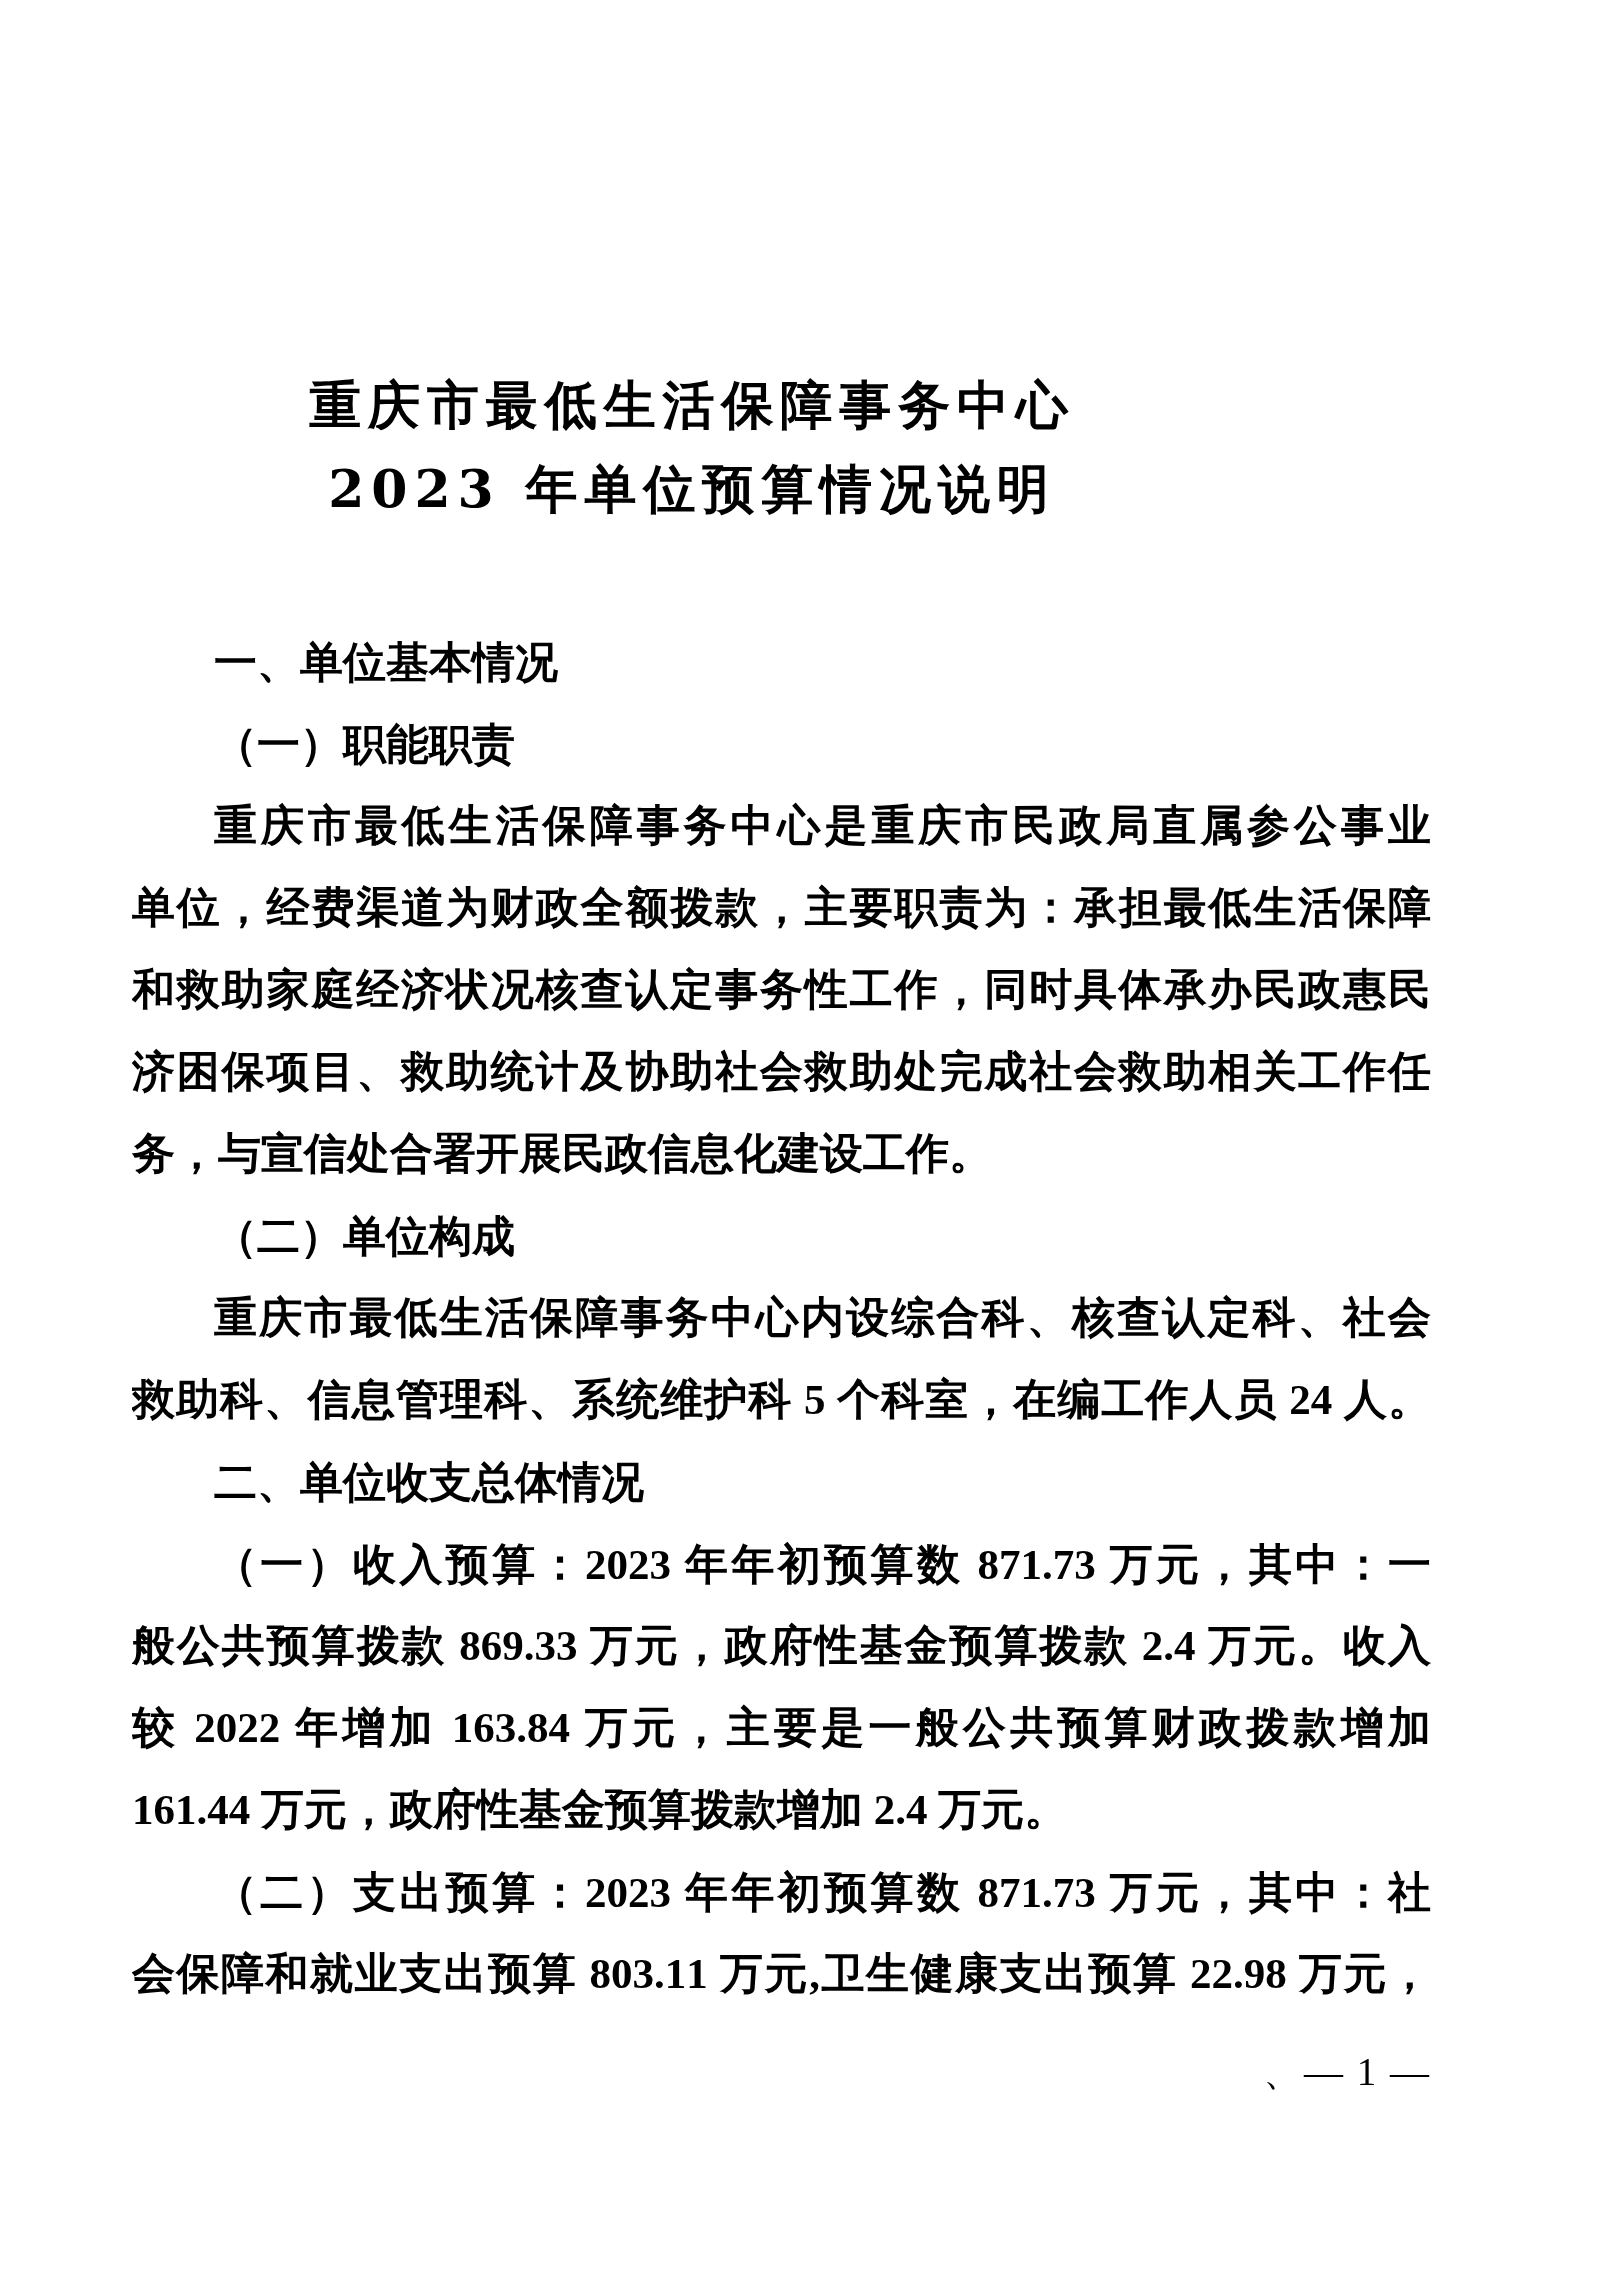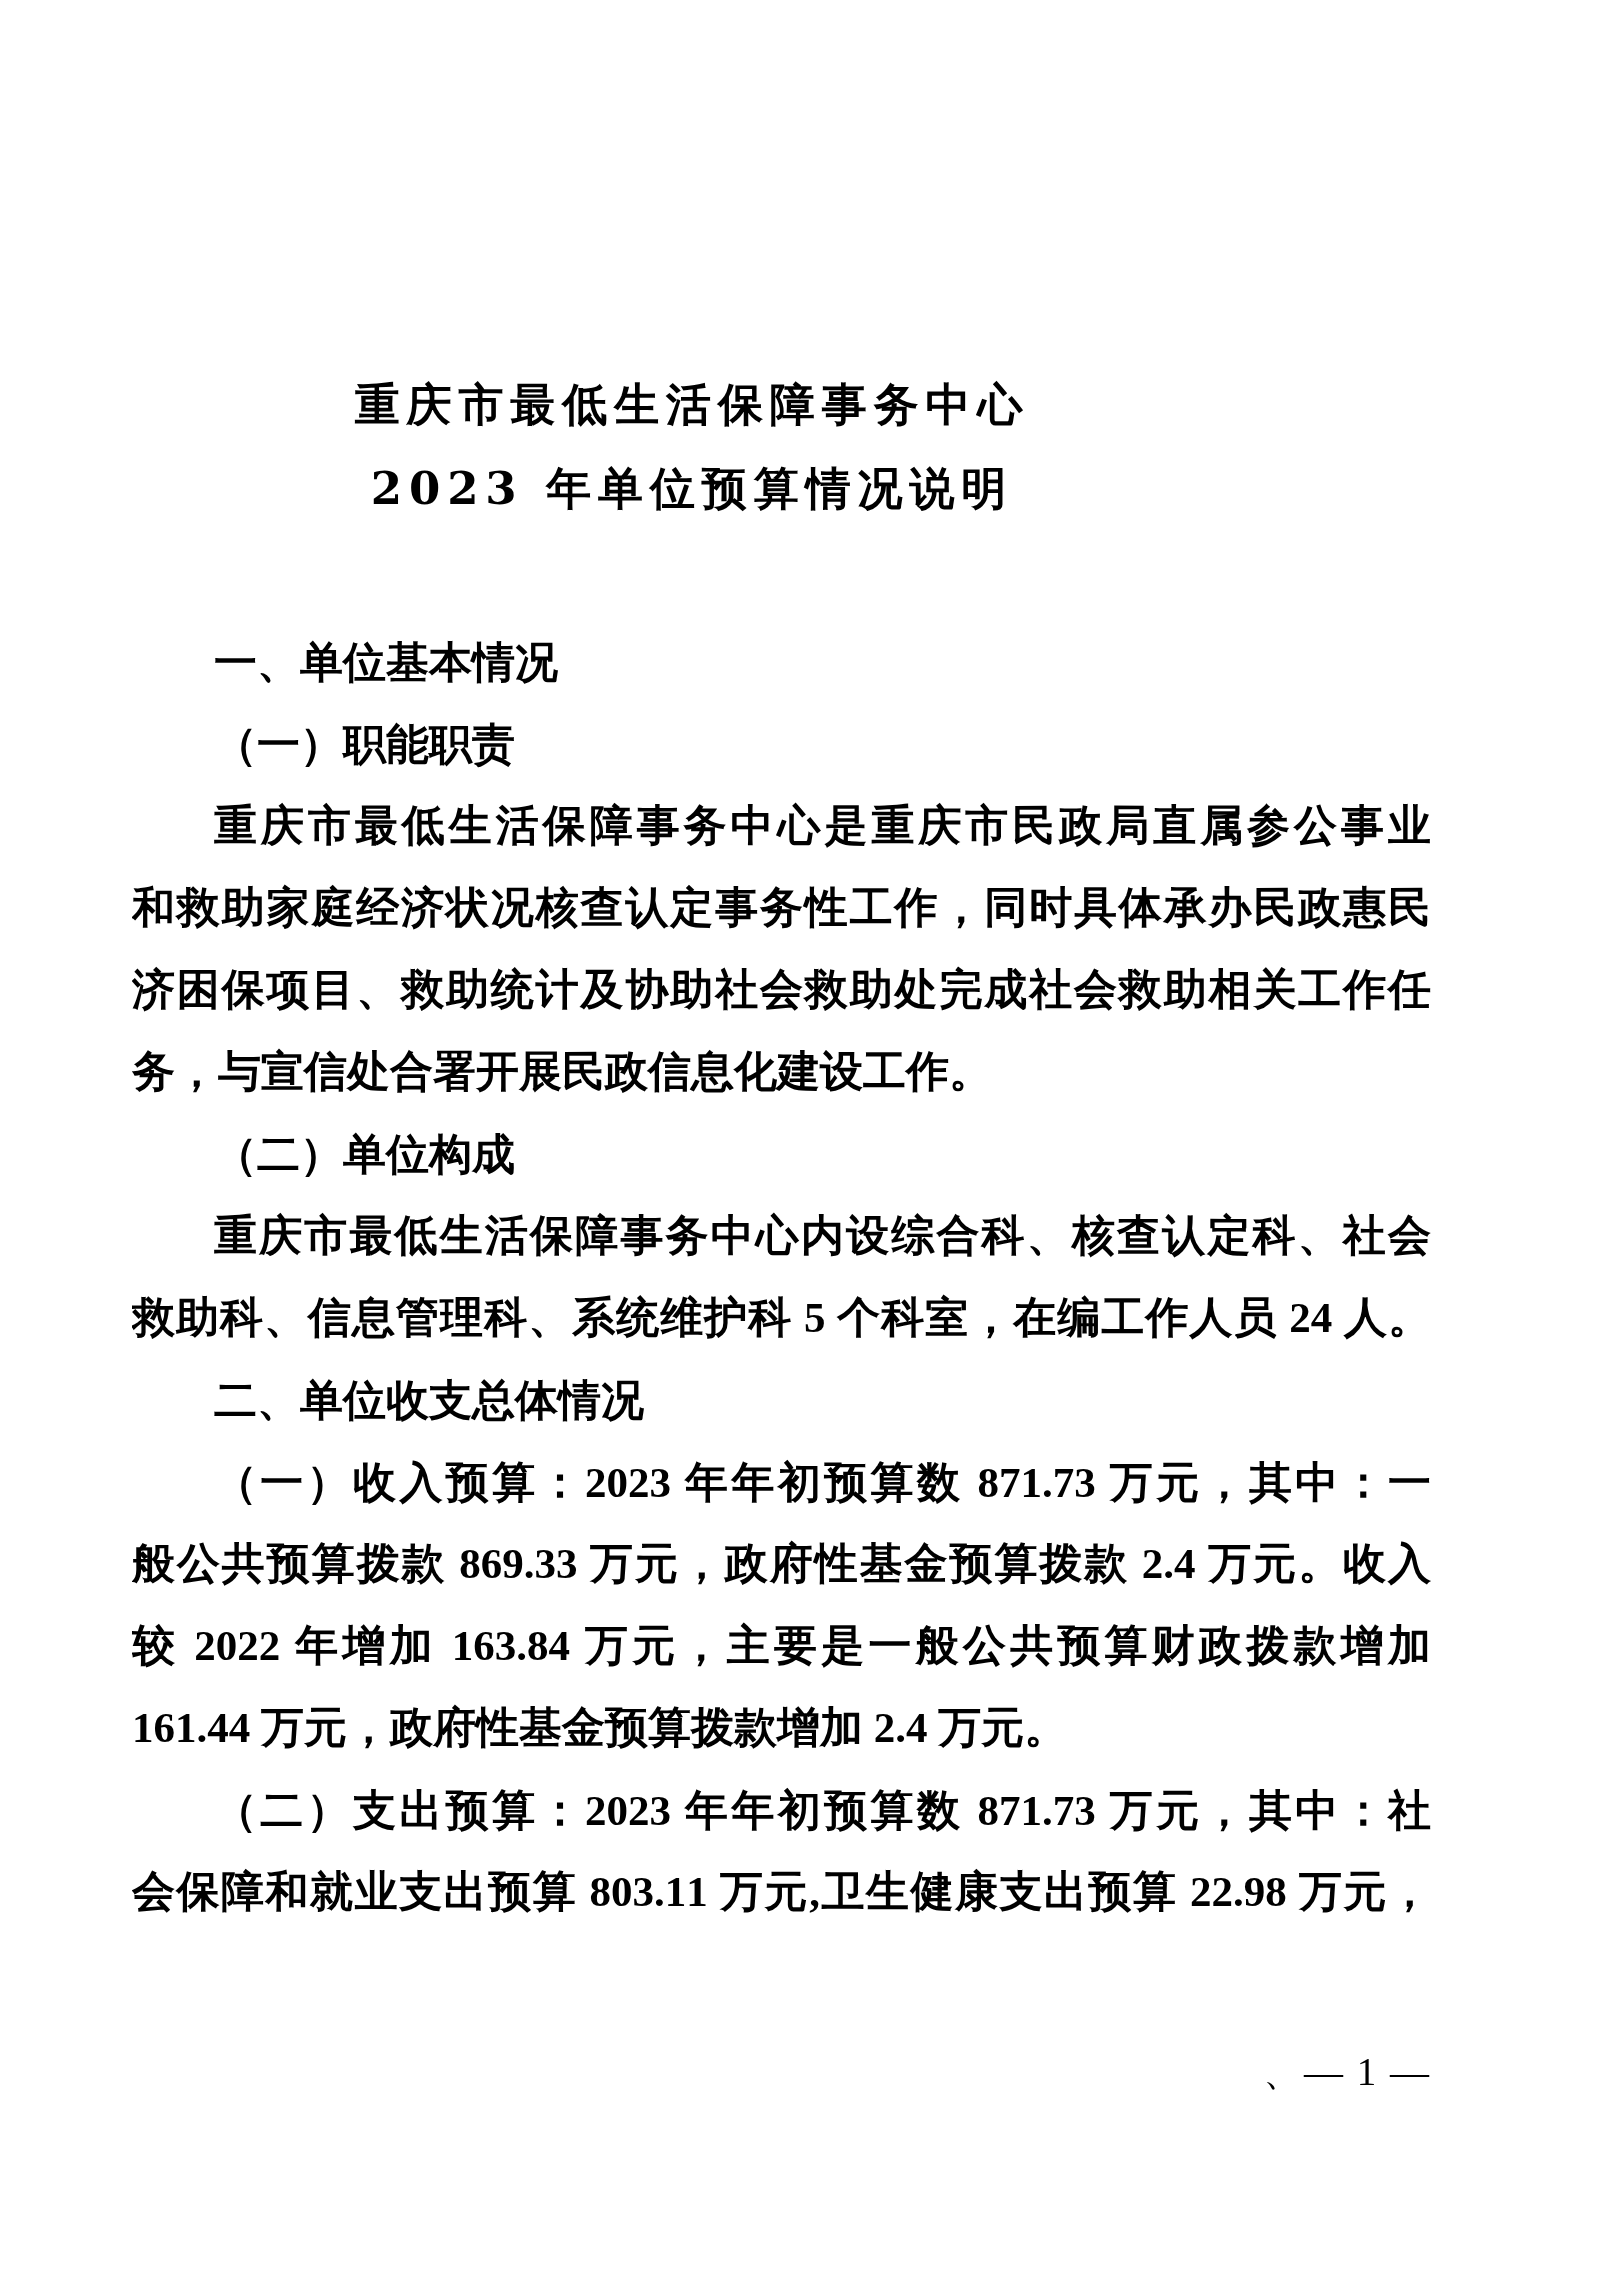--- a/index.html
+++ b/index.html
@@ -8,21 +8,21 @@
     width:1621px;height:2293px;
     background:#ffffff;color:#000000;
     overflow:hidden;
     font-kerning:none;
   }
   .title{
     position:absolute;top:363px;left:0;width:1384px;
     text-align:center;
     font-family:"DejaVu Serif","Liberation Serif",serif;
     font-weight:700;
-    font-size:45px;line-height:84px;letter-spacing:6.9px;
+    font-size:52px;line-height:84px;letter-spacing:6.9px;
   }
   .content{
     position:absolute;top:621px;left:132px;width:1299px;
     font-size:43px;
     font-family:"Liberation Serif",serif;
   }
   .line{
     height:82px;line-height:82px;
     overflow:hidden;
     white-space:normal;
@@ -53,20 +53,21 @@
 <div class="page">
   <div class="title">
     <div>重庆市最低生活保障事务中心</div>
     <div>2023 年单位预算情况说明</div>
   </div>
 
   <div class="content" id="content">
       <div class="line h1 ind">一、单位基本情况</div>
       <div class="line h2 ind">（一）职能职责</div>
       <div class="line body just ind">重庆市最低生活保障事务中心是重庆市民政局直属参公事业</div>
+      <div class="line body just">单位，经费渠道为财政全额拨款，主要职责为：承担最低生活保障</div>
       <div class="line body just">和救助家庭经济状况核查认定事务性工作，同时具体承办民政惠民</div>
       <div class="line body just">济困保项目、救助统计及协助社会救助处完成社会救助相关工作任</div>
       <div class="line body">务，与宣信处合署开展民政信息化建设工作。</div>
       <div class="line h2 ind">（二）单位构成</div>
       <div class="line body just ind">重庆市最低生活保障事务中心内设综合科、核查认定科、社会</div>
       <div class="line body just">救助科、信息管理科、系统维护科 5 个科室，在编工作人员 24 人。</div>
       <div class="line h1 ind">二、单位收支总体情况</div>
       <div class="line body just ind"><span class="kai">（一）收入预算：</span>2023 年年初预算数 871.73 万元，其中：一</div>
       <div class="line body just">般公共预算拨款 869.33 万元，政府性基金预算拨款 2.4 万元。收入</div>
       <div class="line body just">较 2022 年增加 163.84 万元，主要是一般公共预算财政拨款增加</div>

